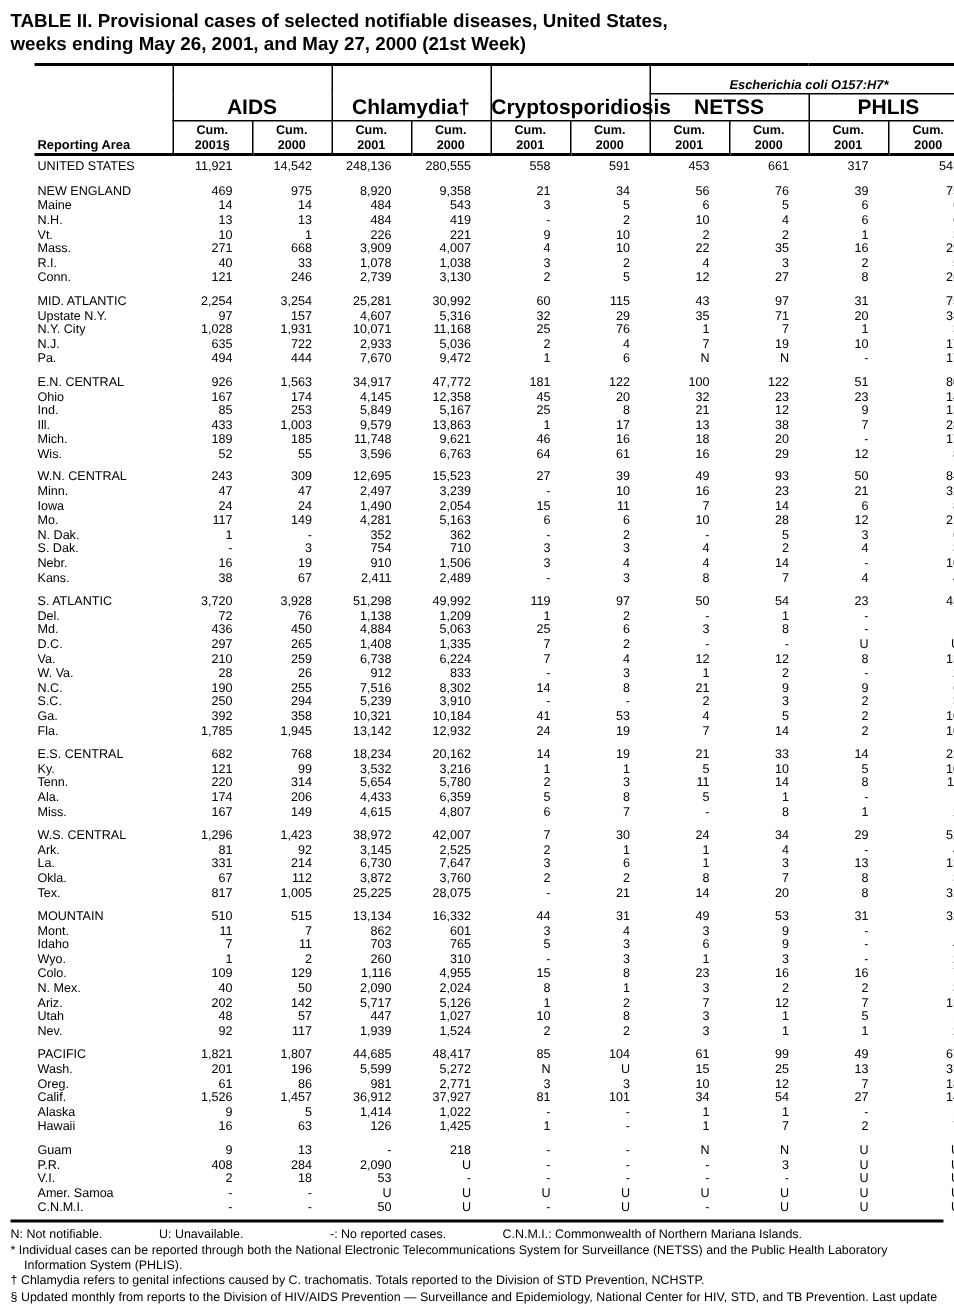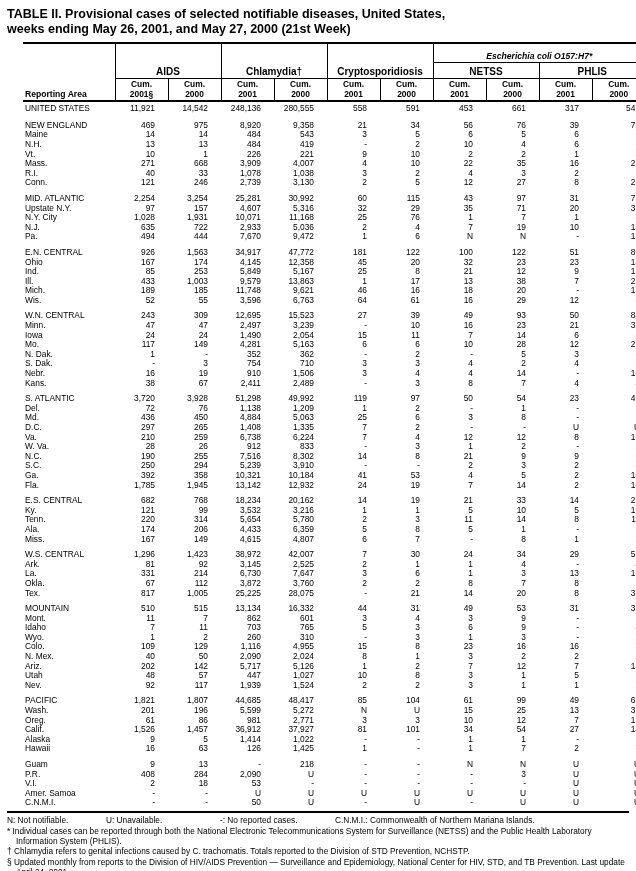--- a/index.html
+++ b/index.html
@@ -10,21 +10,21 @@
   }
   .title{text-align:left;font-weight:bold;font-size:12.5px;line-height:14.5px;margin-top:1px;}
   table.tbl{border-collapse:collapse;table-layout:fixed;width:622px;margin-top:6px;margin-left:16px;}
   col.c-area{width:92px;}
   col.c-num{width:53px;}
   thead th,thead td{padding:0;font-weight:bold;}
   tr.h1 td{height:17px;border-top:2px solid #000;}
   tr.h1 td.gl{border-left:1px solid #000;}
   tr.h1 td.ecoli{border-left:1px solid #000;border-bottom:1px solid #000;
     font-style:italic;font-size:8.6px;text-align:center;vertical-align:bottom;padding-bottom:1px;}
-  tr.h2 th{font-size:10px;height:14px;vertical-align:bottom;text-align:center;
+  tr.h2 th{font-size:14px;height:14px;vertical-align:bottom;text-align:center;
     border-left:1px solid #000;border-bottom:1px solid #000;padding-bottom:1px;}
   tr.h2 th.nb{border:none;}
   tr.h3 th{font-size:8.4px;line-height:9.6px;text-align:center;vertical-align:bottom;
     border-left:1px solid #000;border-bottom:2px solid #000;padding:1px 0 1px 0;}
   tr.h3 th.arealabel{border-left:none;text-align:left;padding-left:2px;font-size:8.6px;}
   tbody td{font-size:8.4px;line-height:9.6px;padding:0;white-space:nowrap;}
   td.area{text-align:left;padding-left:2px;}
   td.num{text-align:right;padding-right:13px;}
   td.lastcol{padding-right:5px;}
   tr.spacer td{height:6px;line-height:6px;font-size:1px;}

